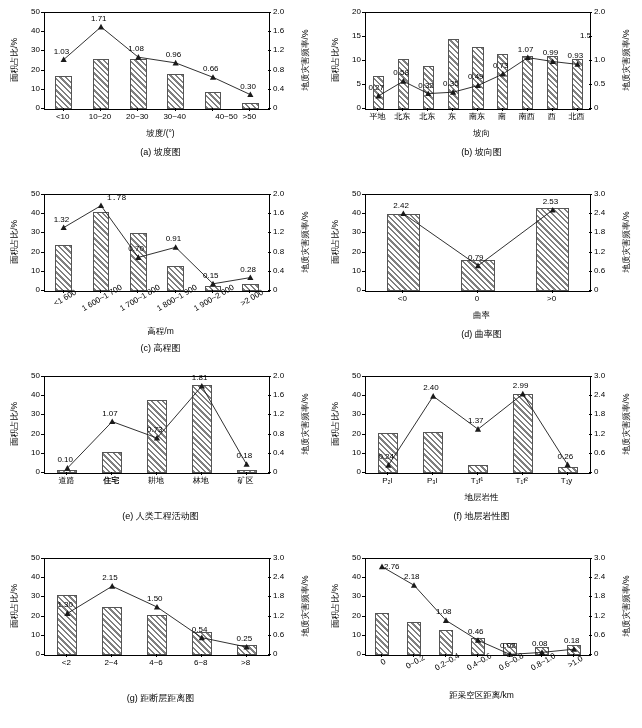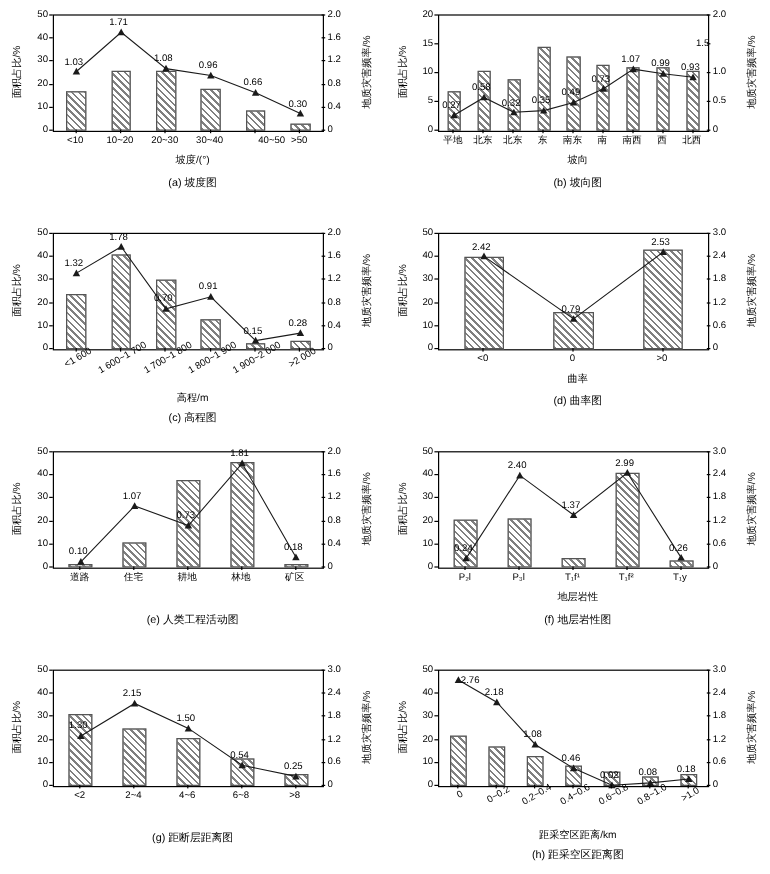--- a/index.html
+++ b/index.html
@@ -221,21 +221,21 @@
         <div class="xtick" style="width: 63.3333px; left: 68.3333px; top: 112px; transform: rotate(-30deg); transform-origin: 50% 0px; white-space: nowrap;">1 600~1 700</div>
         <div class="tickmark" style="left: 137.333px; top: 108px; width: 1px; height: 3px;"></div>
         <div class="xtick" style="width: 63.3333px; left: 105.667px; top: 112px; transform: rotate(-30deg); transform-origin: 50% 0px; white-space: nowrap;">1 700~1 800</div>
         <div class="tickmark" style="left: 174.667px; top: 108px; width: 1px; height: 3px;"></div>
         <div class="xtick" style="width: 63.3333px; left: 143px; top: 112px; transform: rotate(-30deg); transform-origin: 50% 0px; white-space: nowrap;">1 800~1 900</div>
         <div class="tickmark" style="left: 212px; top: 108px; width: 1px; height: 3px;"></div>
         <div class="xtick" style="width: 63.3333px; left: 180.333px; top: 112px; transform: rotate(-30deg); transform-origin: 50% 0px; white-space: nowrap;">1 900~2 000</div>
         <div class="tickmark" style="left: 249.333px; top: 108px; width: 1px; height: 3px;"></div>
         <div class="xtick" style="width: 63.3333px; left: 217.667px; top: 112px; transform: rotate(-30deg); transform-origin: 50% 0px; white-space: nowrap;">&gt;2 000</div>
         <div class="dlabel" style="left: 53.6667px; top: 32.64px;">1.32</div>
-        <div class="dlabel" style="left: 91px; top: 10.56px;">1.78</div>
+        <div class="dlabel" style="left: 107px; top: 10.56px; font-family: Liberation Mono, monospace;">1.78</div>
         <div class="dlabel" style="left: 128.333px; top: 62.4px;">0.70</div>
         <div class="dlabel" style="left: 165.667px; top: 52.32px;">0.91</div>
         <div class="dlabel" style="left: 203px; top: 88.8px;">0.15</div>
         <div class="dlabel" style="left: 240.333px; top: 82.56px;">0.28</div>
         <div class="xlabel" style="top: 144px;">高程/m</div>
         <div class="caption" style="top: 160px;">(c) 高程图</div>
       </div>
     </div>
   <div class="cell">
       <div class="panel" id="p3">
@@ -328,21 +328,21 @@
         <div class="tickmark" style="left: 268px; top: 50.4px; width: 3px; height: 1px;"></div>
         <div class="y2tick" style="left: 273px; top: 27.2px; width: 22px;">1.6</div>
         <div class="tickmark" style="left: 268px; top: 31.2px; width: 3px; height: 1px;"></div>
         <div class="y2tick" style="left: 273px; top: 8px; width: 22px;">2.0</div>
         <div class="tickmark" style="left: 268px; top: 12px; width: 3px; height: 1px;"></div>
         <div class="ylabel" style="left: 9px; top: 108px; width: 96px; text-align: center;">面积占比/%</div>
         <div class="y2label" style="left: 300px; top: 108px; width: 96px; text-align: center;">地质灾害频率/%</div>
         <div class="tickmark" style="left: 66.4px; top: 108px; width: 1px; height: 3px;"></div>
         <div class="xtick" style="width: 58.8px; left: 37px; top: 112px;">道路</div>
         <div class="tickmark" style="left: 111.2px; top: 108px; width: 1px; height: 3px;"></div>
-        <div class="xtick" style="width: 58.8px; left: 81.8px; top: 112px;">住宅</div>
+        <div class="xtick" style="width: 58.8px; left: 81.8px; top: 112px; font-weight: bold;">住宅</div>
         <div class="tickmark" style="left: 156px; top: 108px; width: 1px; height: 3px;"></div>
         <div class="xtick" style="width: 58.8px; left: 126.6px; top: 112px;">耕地</div>
         <div class="tickmark" style="left: 200.8px; top: 108px; width: 1px; height: 3px;"></div>
         <div class="xtick" style="width: 58.8px; left: 171.4px; top: 112px;">林地</div>
         <div class="tickmark" style="left: 245.6px; top: 108px; width: 1px; height: 3px;"></div>
         <div class="xtick" style="width: 58.8px; left: 216.2px; top: 112px;">矿区</div>
         <div class="dlabel" style="left: 57.4px; top: 91.2px;">0.10</div>
         <div class="dlabel" style="left: 102.2px; top: 44.64px;">1.07</div>
         <div class="dlabel" style="left: 147px; top: 60.96px;">0.73</div>
         <div class="dlabel" style="left: 191.8px; top: 9.12px;">1.81</div>
@@ -535,16 +535,15 @@
         <div class="tickmark" style="left: 252px; top: 108px; width: 1px; height: 3px;"></div>
         <div class="xtick" style="width: 46px; left: 229px; top: 112px; transform: rotate(-30deg); transform-origin: 50% 0px; white-space: nowrap;">&gt;1.0</div>
         <div class="dlabel" style="left: 63px; top: 15.68px;">2.76</div>
         <div class="dlabel" style="left: 83px; top: 26.24px;">2.18</div>
         <div class="dlabel" style="left: 115px; top: 61.44px;">1.08</div>
         <div class="dlabel" style="left: 147px; top: 81.28px;">0.46</div>
         <div class="dlabel" style="left: 179px; top: 95.36px;">0.02</div>
         <div class="dlabel" style="left: 211px; top: 93.44px;">0.08</div>
         <div class="dlabel" style="left: 243px; top: 90.24px;">0.18</div>
         <div class="xlabel" style="top: 144px;">距采空区距离/km</div>
-        <div class="caption" style="top: 160px;">(h) 距采空区距离图</div>
       </div>
     </div>
 </div>
 
 </body></html>

